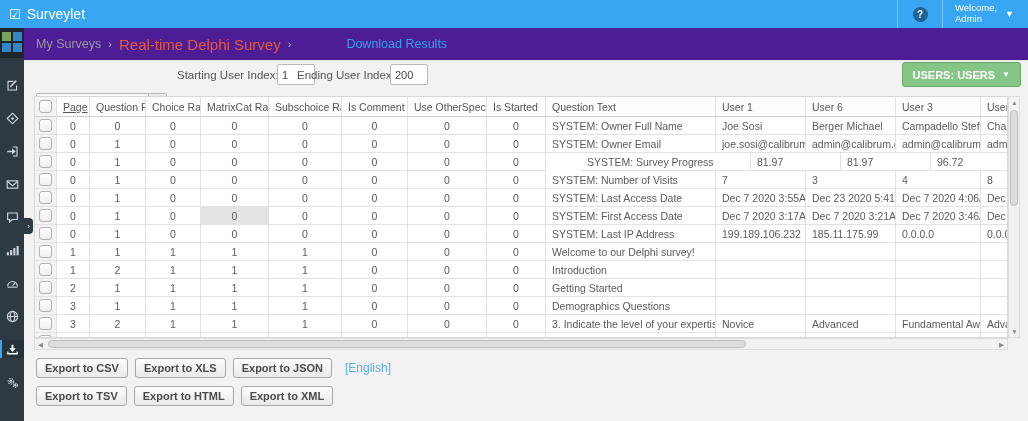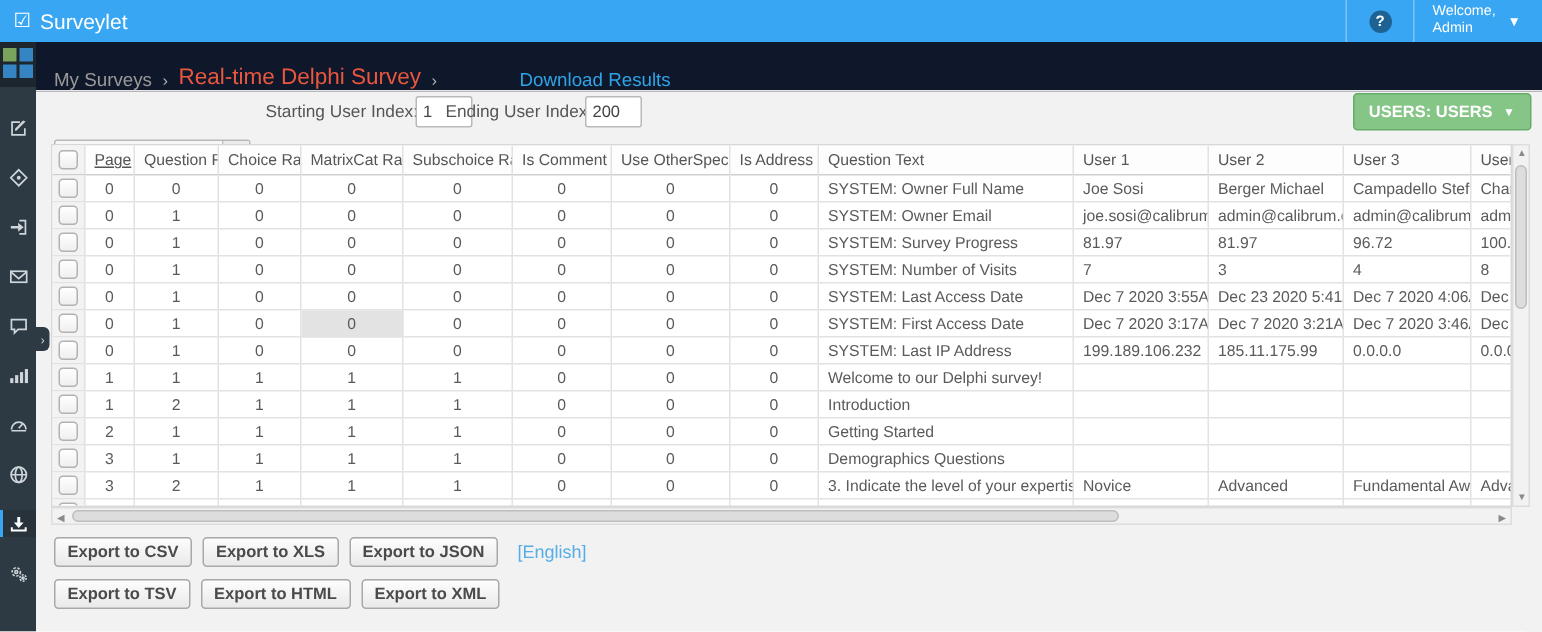--- a/index.html
+++ b/index.html
@@ -23,21 +23,21 @@
   .side-logo { width:24px; height:30px; background:#1d262c; display:grid; grid-template-columns:9px 9px; grid-template-rows:9px 9px; gap:2px; padding:4px 0 0 2px; }
   .side-logo div { width:9px; height:9px; }
   .nav-col { display:flex; flex-direction:column; align-items:center; padding-top:18px; gap:15px; }
   .nav-item { width:24px; height:18px; display:flex; align-items:center; justify-content:center; position:relative; }
   .nav-item svg { display:block; }
   .nav-item.active { background:#27323a; }
   .nav-item.active::before { content:""; position:absolute; left:0; top:0; bottom:0; width:2px; background:#38a6f2; }
   .side-expander { position:absolute; left:24px; top:218px; width:9px; height:16px; background:#2e3a43; border-radius:0 4px 4px 0; color:#cfd6db; font-size:8px; display:flex; align-items:center; justify-content:center; }
 
   
-  .crumbbar { position:absolute; left:24px; top:28px; width:1004px; height:33px; background:#0f172a; border-bottom:1px solid #e7e7e7; display:flex; align-items:flex-end; padding-left:12px; gap:7px; }
+  .crumbbar { position:absolute; left:24px; top:28px; width:1004px; height:33px; background:#4c1d95; border-bottom:1px solid #e7e7e7; display:flex; align-items:center; padding-left:12px; gap:7px; }
   .crumb-muted { color:#9a9a9a; font-size:12.5px; }
   .crumb-sep { color:#b5b5b5; font-size:11px; }
   .crumb-current { color:#e9573f; font-size:15px; }
   .crumb-link { color:#2fa4e7; font-size:12.5px;margin-left:48px; }
 
   
   .toolbar { position:absolute; left:24px; top:61px; width:1004px; height:34px; }
   .dt-combo { position:absolute; left:12px; top:3px; width:131px; height:22px; border:1px solid #b9b9b9; border-radius:2px; background:#f7f7f7; display:flex;margin-top:29px; }
   .dt-text { flex:1; padding:4px 0 0 6px; color:#8e8e8e; font-size:10.5px; white-space:nowrap; overflow:hidden; }
   .dt-btn { width:18px; border-left:1px solid #c4c4c4; background:#ececec; color:#666; font-size:8px; display:flex; align-items:center; justify-content:center; }
@@ -231,24 +231,24 @@
         <div class="gcell cb" style="width: 22px;">
           <span class="chk"></span>
         </div>
         <div class="gcell" style="width: 33px; text-decoration: underline;">Page</div>
         <div class="gcell" style="width: 56px;">Question Rank</div>
         <div class="gcell" style="width: 55px;">Choice Rank</div>
         <div class="gcell" style="width: 68px;">MatrixCat Rank</div>
         <div class="gcell" style="width: 73px;">Subschoice Rank</div>
         <div class="gcell" style="width: 66px;">Is Comment</div>
         <div class="gcell" style="width: 79px;">Use OtherSpecify</div>
-        <div class="gcell" style="width: 59px;">Is Address</div>
+        <div class="gcell" style="width: 59px;">Is Started</div>
         <div class="gcell" style="width: 170px;">Question Text</div>
         <div class="gcell" style="width: 90px;">User 1</div>
-        <div class="gcell" style="width: 90px;">User 2</div>
+        <div class="gcell" style="width: 90px;">User 6</div>
         <div class="gcell" style="width: 85px;">User 3</div>
         <div class="gcell" style="width: 28px;">User 4</div>
       </div>
       <div class="grid-row">
         <div class="gcell cb" style="width: 22px;">
           <span class="chk"></span>
         </div>
         <div class="gcell num" style="width: 33px;">0</div>
         <div class="gcell num" style="width: 56px;">0</div>
         <div class="gcell num" style="width: 55px;">0</div>
@@ -286,21 +286,21 @@
           <span class="chk"></span>
         </div>
         <div class="gcell num" style="width: 33px;">0</div>
         <div class="gcell num" style="width: 56px;">1</div>
         <div class="gcell num" style="width: 55px;">0</div>
         <div class="gcell num" style="width: 68px;">0</div>
         <div class="gcell num" style="width: 73px;">0</div>
         <div class="gcell num" style="width: 66px;">0</div>
         <div class="gcell num" style="width: 79px;">0</div>
         <div class="gcell num" style="width: 59px;">0</div>
-        <div class="gcell" style="width: 170px;">SYSTEM: Survey Progress</div>
+        <div class="gcell" style="width: 170px; margin-left: 35px;">SYSTEM: Survey Progress</div>
         <div class="gcell" style="width: 90px;">81.97</div>
         <div class="gcell" style="width: 90px;">81.97</div>
         <div class="gcell" style="width: 85px;">96.72</div>
         <div class="gcell" style="width: 28px;">100.00</div>
       </div>
       <div class="grid-row">
         <div class="gcell cb" style="width: 22px;">
           <span class="chk"></span>
         </div>
         <div class="gcell num" style="width: 33px;">0</div>

